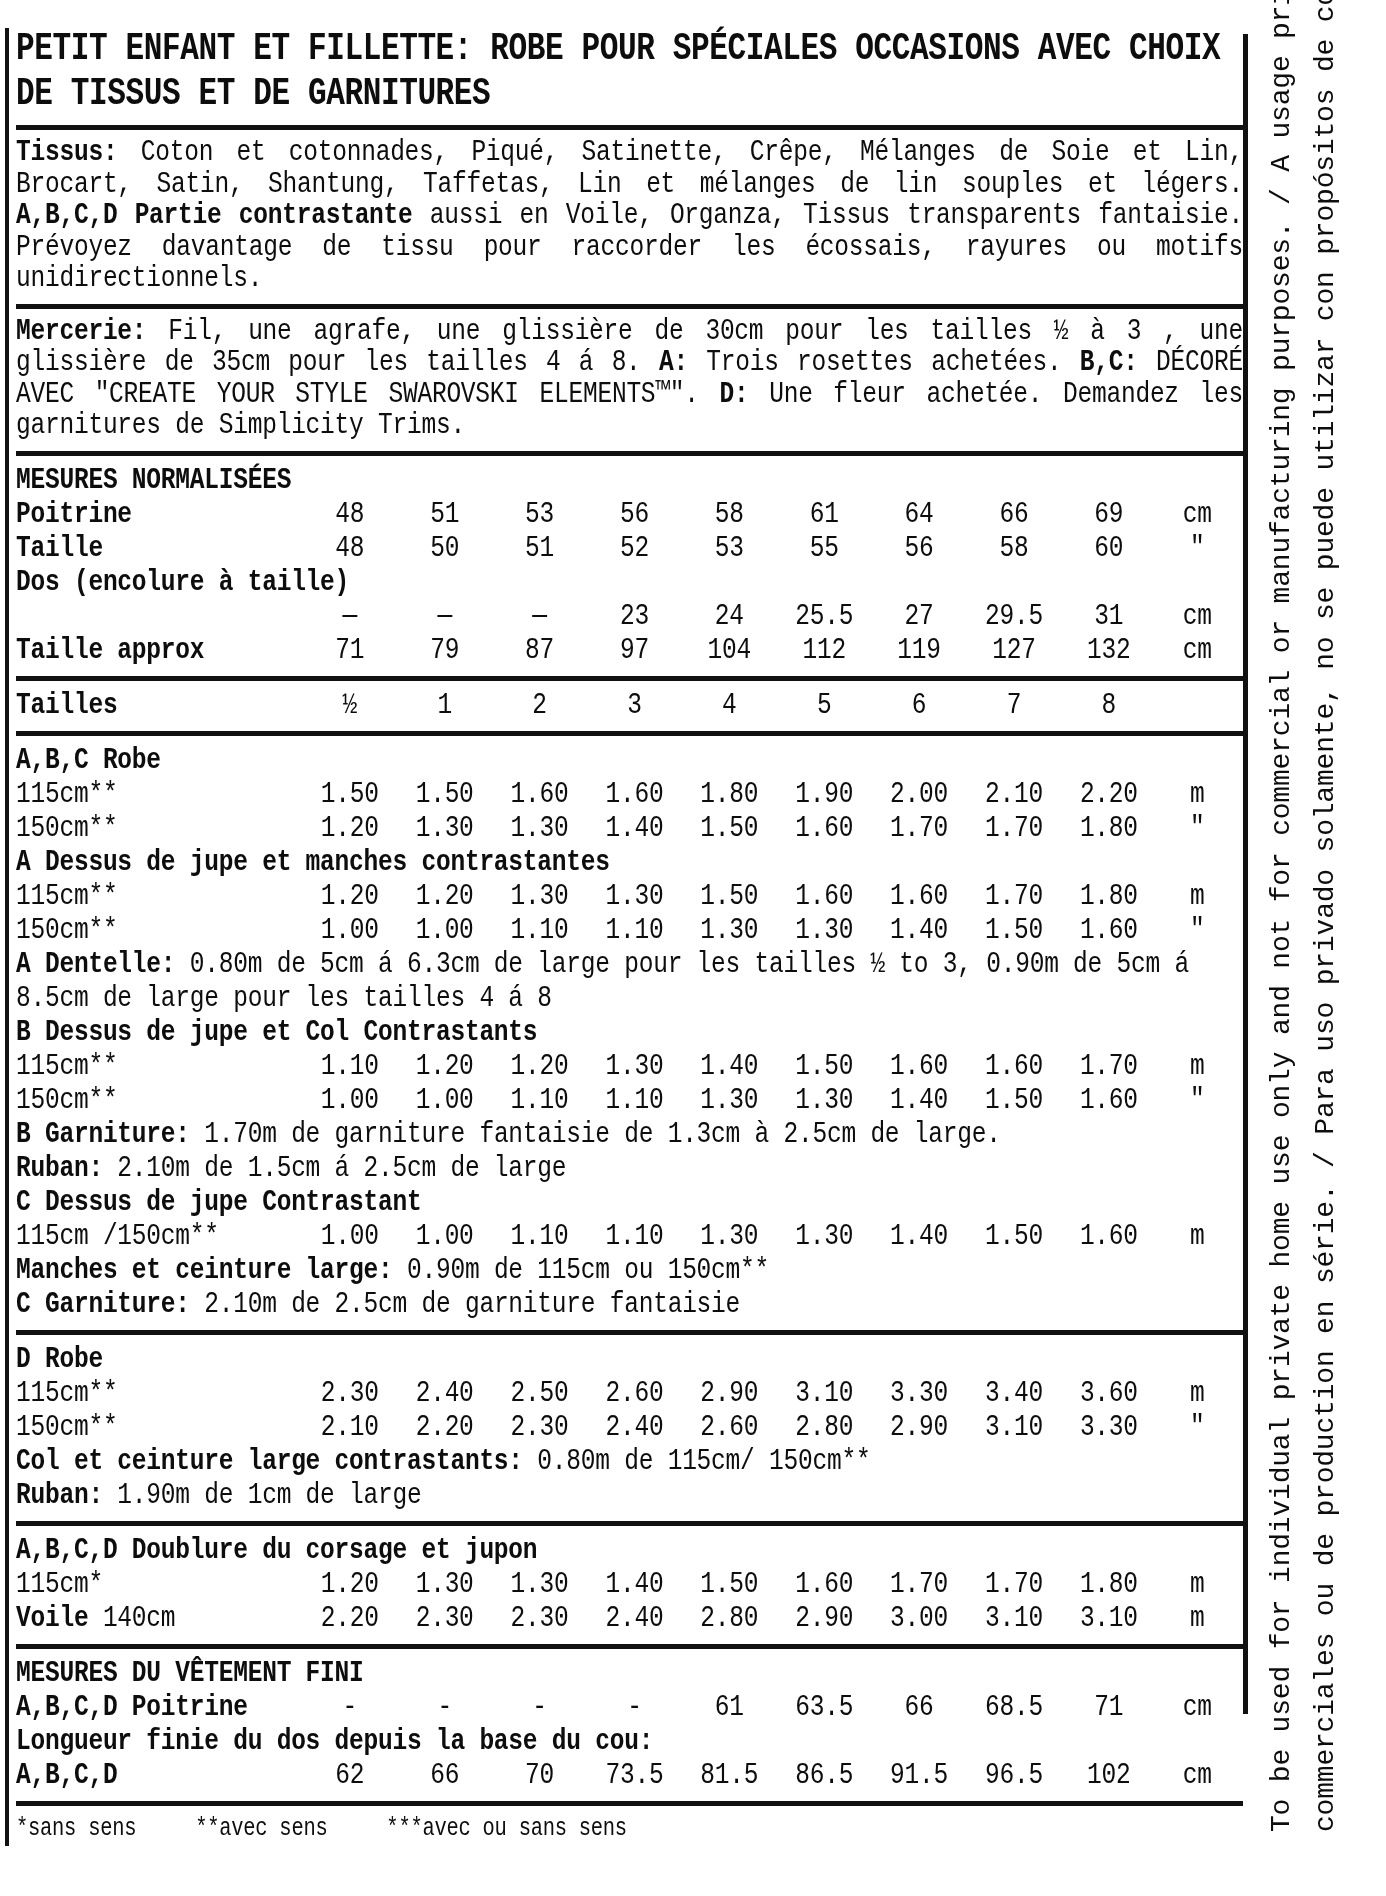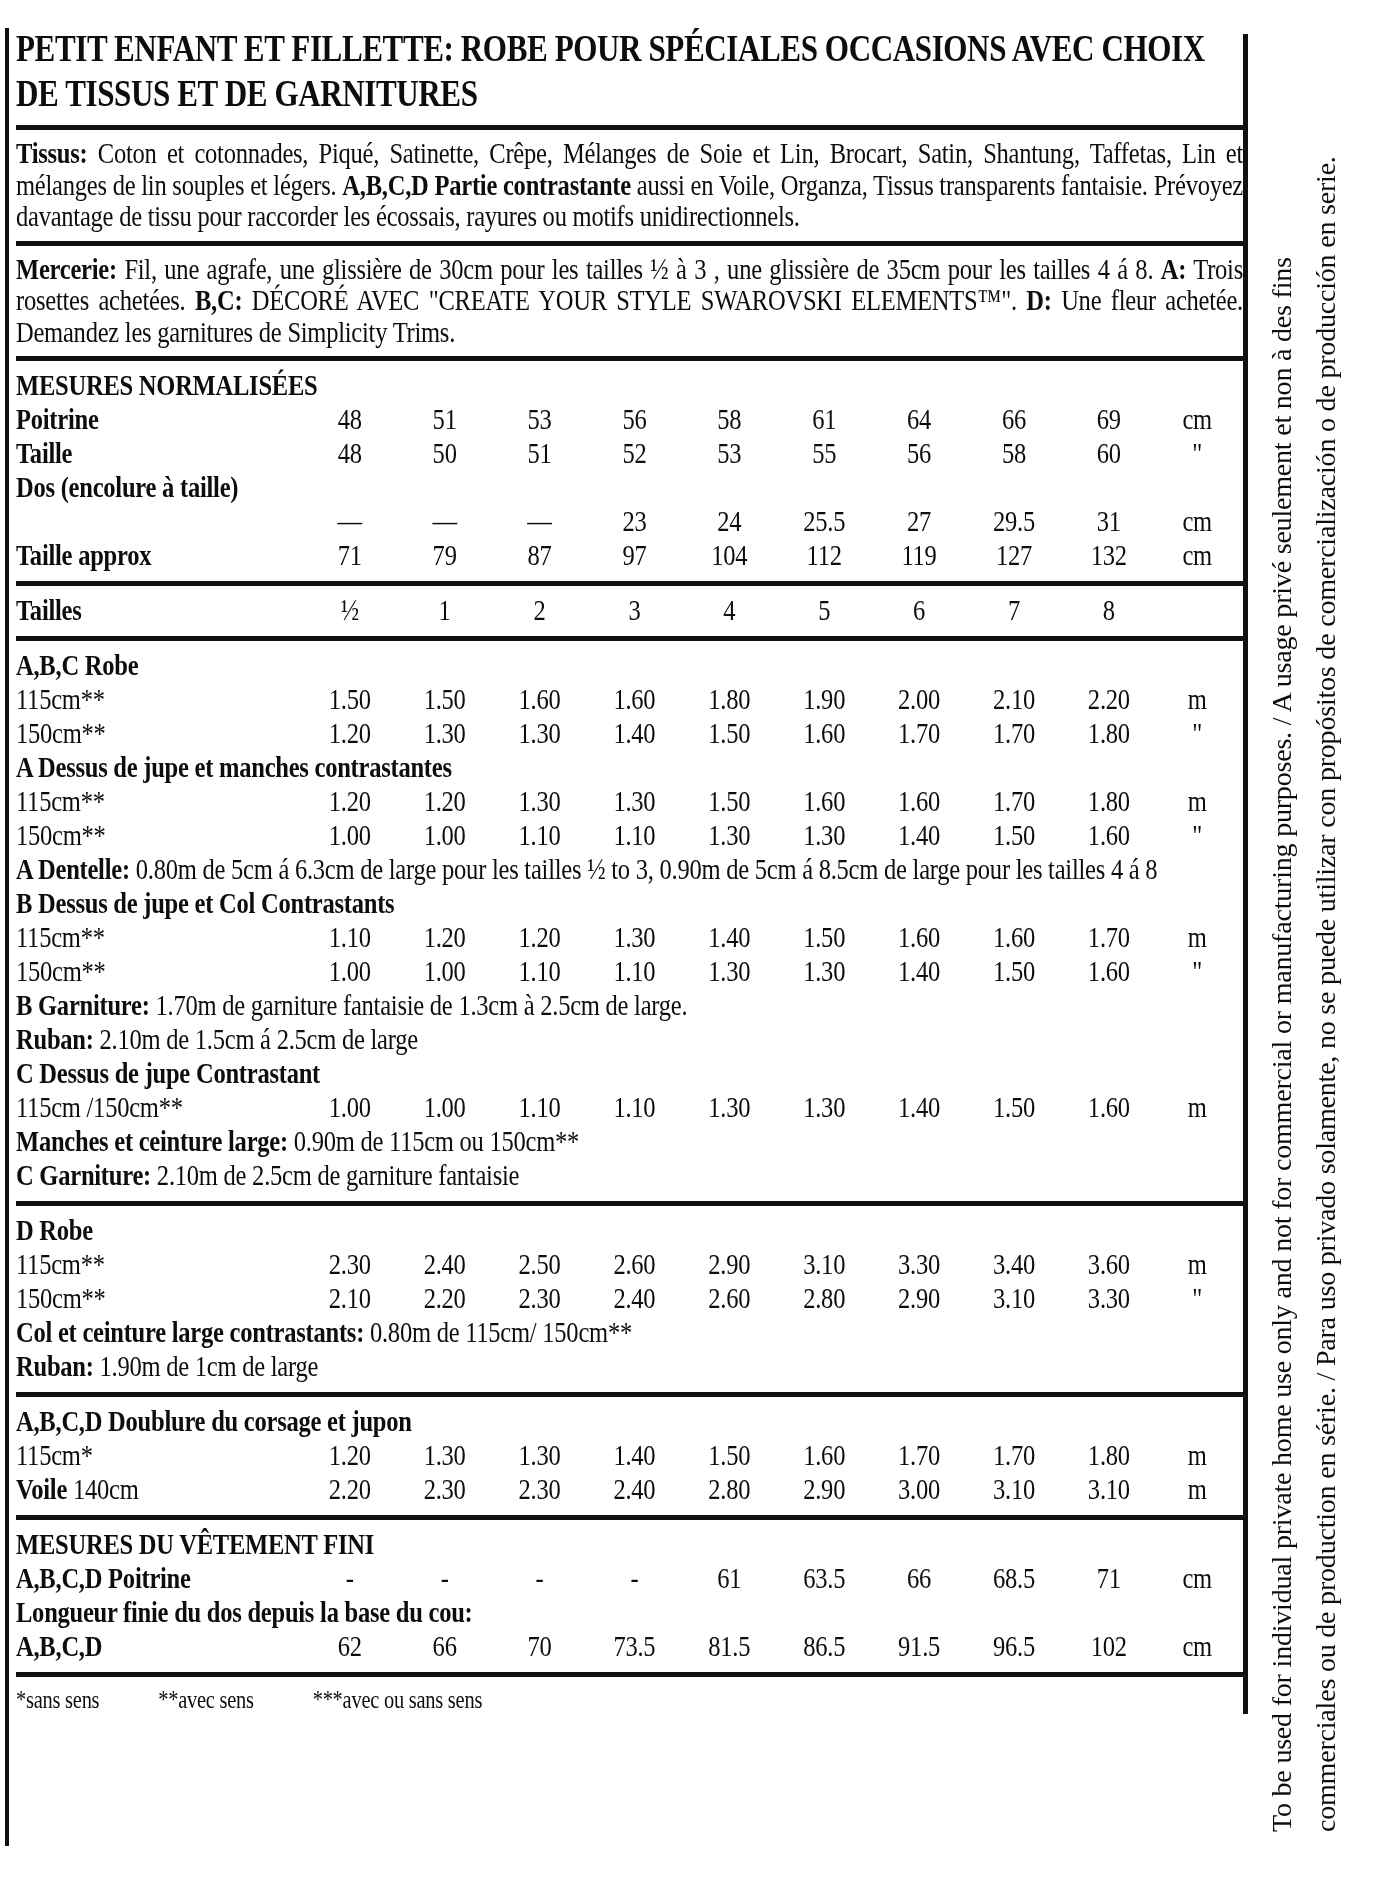--- a/index.html
+++ b/index.html
@@ -1,21 +1,21 @@
 <!DOCTYPE html>
 <html><head>
 <meta charset="utf-8">
 <style>
   html,body{margin:0;padding:0;}
   body{background:#e8e8e6;}
   .page{
     position:relative;
     width:1386px;height:1896px;
     background:#ffffff;
-    font-family:Liberation Serif, serif;
+    font-family:Liberation Mono, monospace;
     color:#0d0d0d;
     overflow:hidden;
   }
   .left-edge-rule{
     position:absolute;left:5px;top:28px;width:4px;height:1818px;background:#111;
   }
   .right-edge-rule{
     position:absolute;left:1243px;top:34px;width:5px;height:1680px;background:#111;
   }
   

